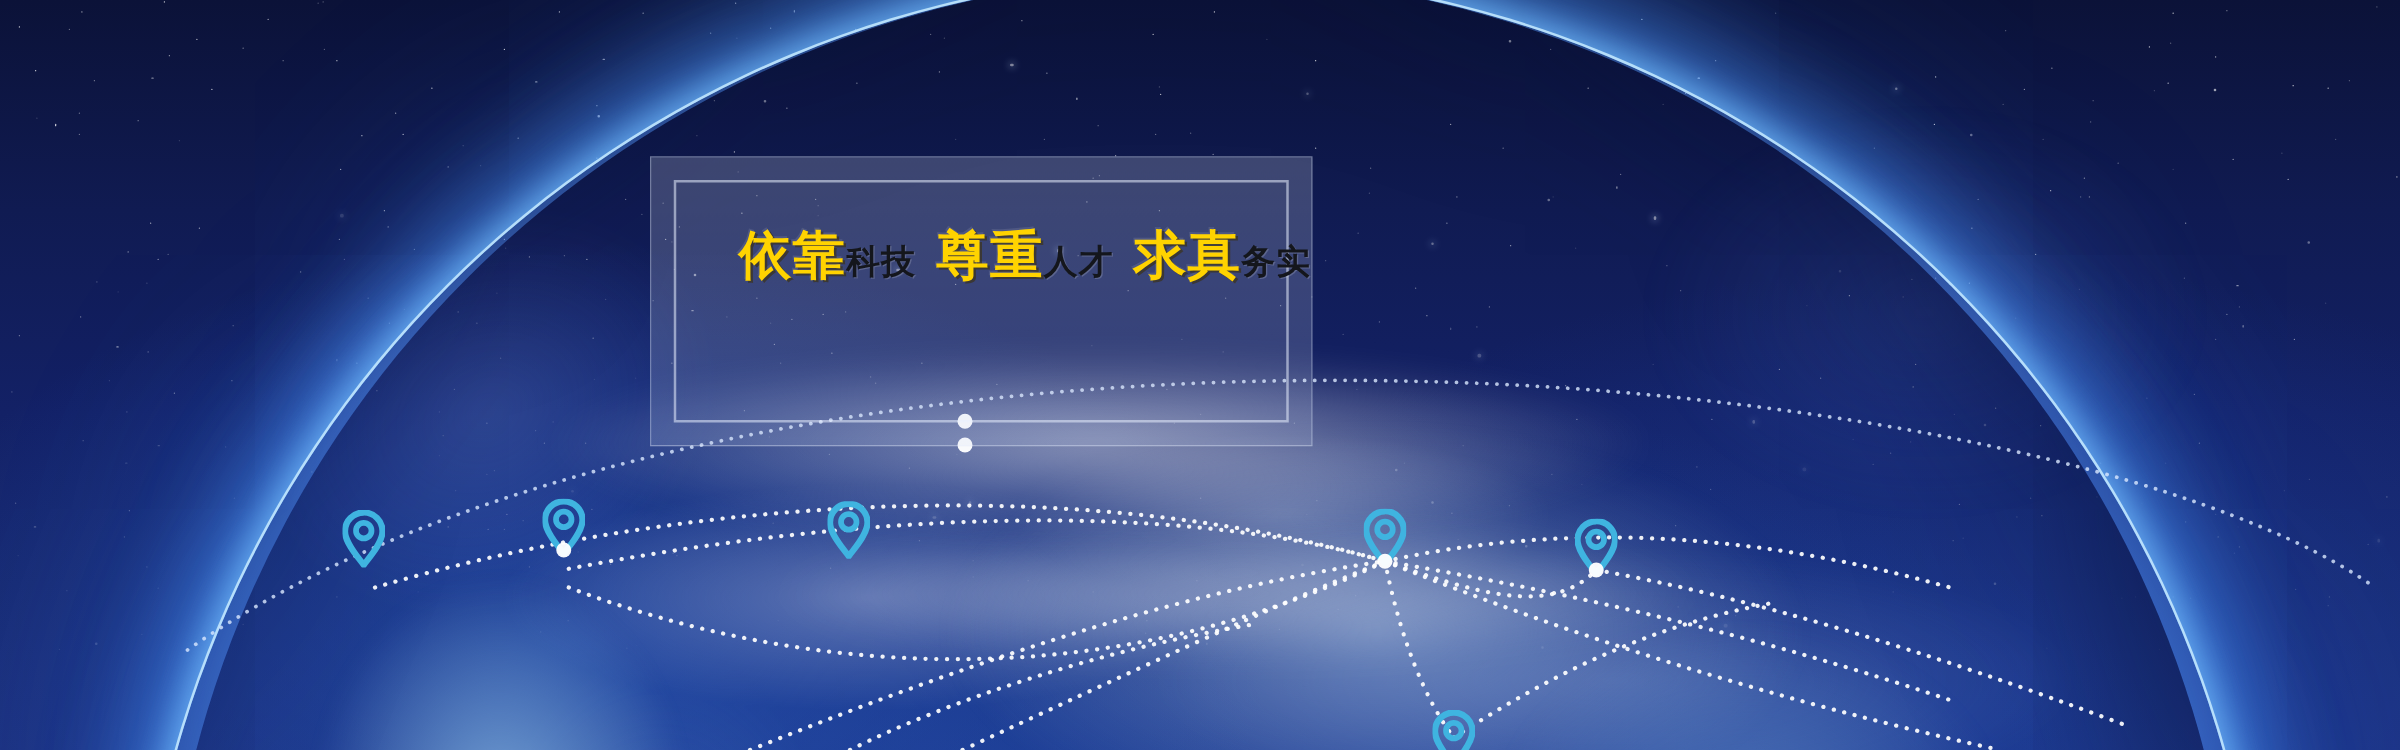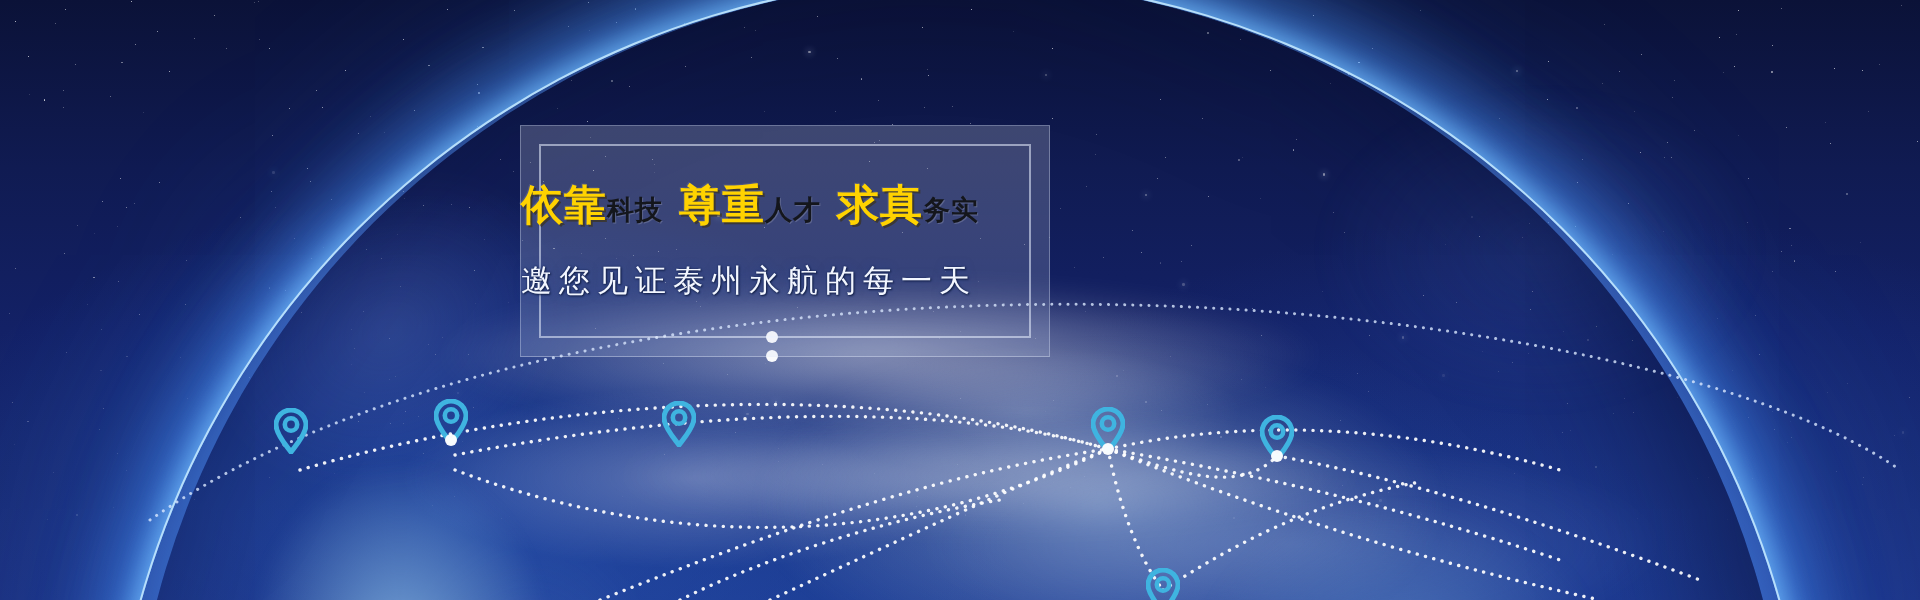--- a/index.html
+++ b/index.html
@@ -82,21 +82,21 @@
     border:1px solid rgba(226,234,252,.34);
     box-sizing:border-box;
   }
   .panel-inner{
     position:absolute;left:18px;top:18px;right:18px;bottom:18px;
     border:2px solid rgba(233,240,255,.55);
     box-sizing:border-box;
   }
   .panel-content{
     position:absolute;left:0;right:0;top:58px;
-    text-align:left;
+    text-align:right;
   }
   .line1{
     white-space:nowrap;
     line-height:1;
     font-family:"Liberation Serif","DejaVu Serif",serif;
     font-weight:bold;
   }
   .line1 .big{
     font-size:42px;
     color:#ffd300;
@@ -637,17 +637,16 @@
     </div>
 
   <div class="panel">
     <div class="panel-inner"></div>
     <div class="panel-content">
 
       <div class="line1">
         <span class="big">依靠</span><span class="sm">科技</span><span class="gap"></span><span class="big">尊重</span><span class="sm">人才</span><span class="gap"></span><span class="big">求真</span><span class="sm">务实</span>
       </div>
 
-      <div class="line2">邀您见证泰州永航的每一天</div>
     </div>
   </div>
 
 </div>
 
 </body></html>

